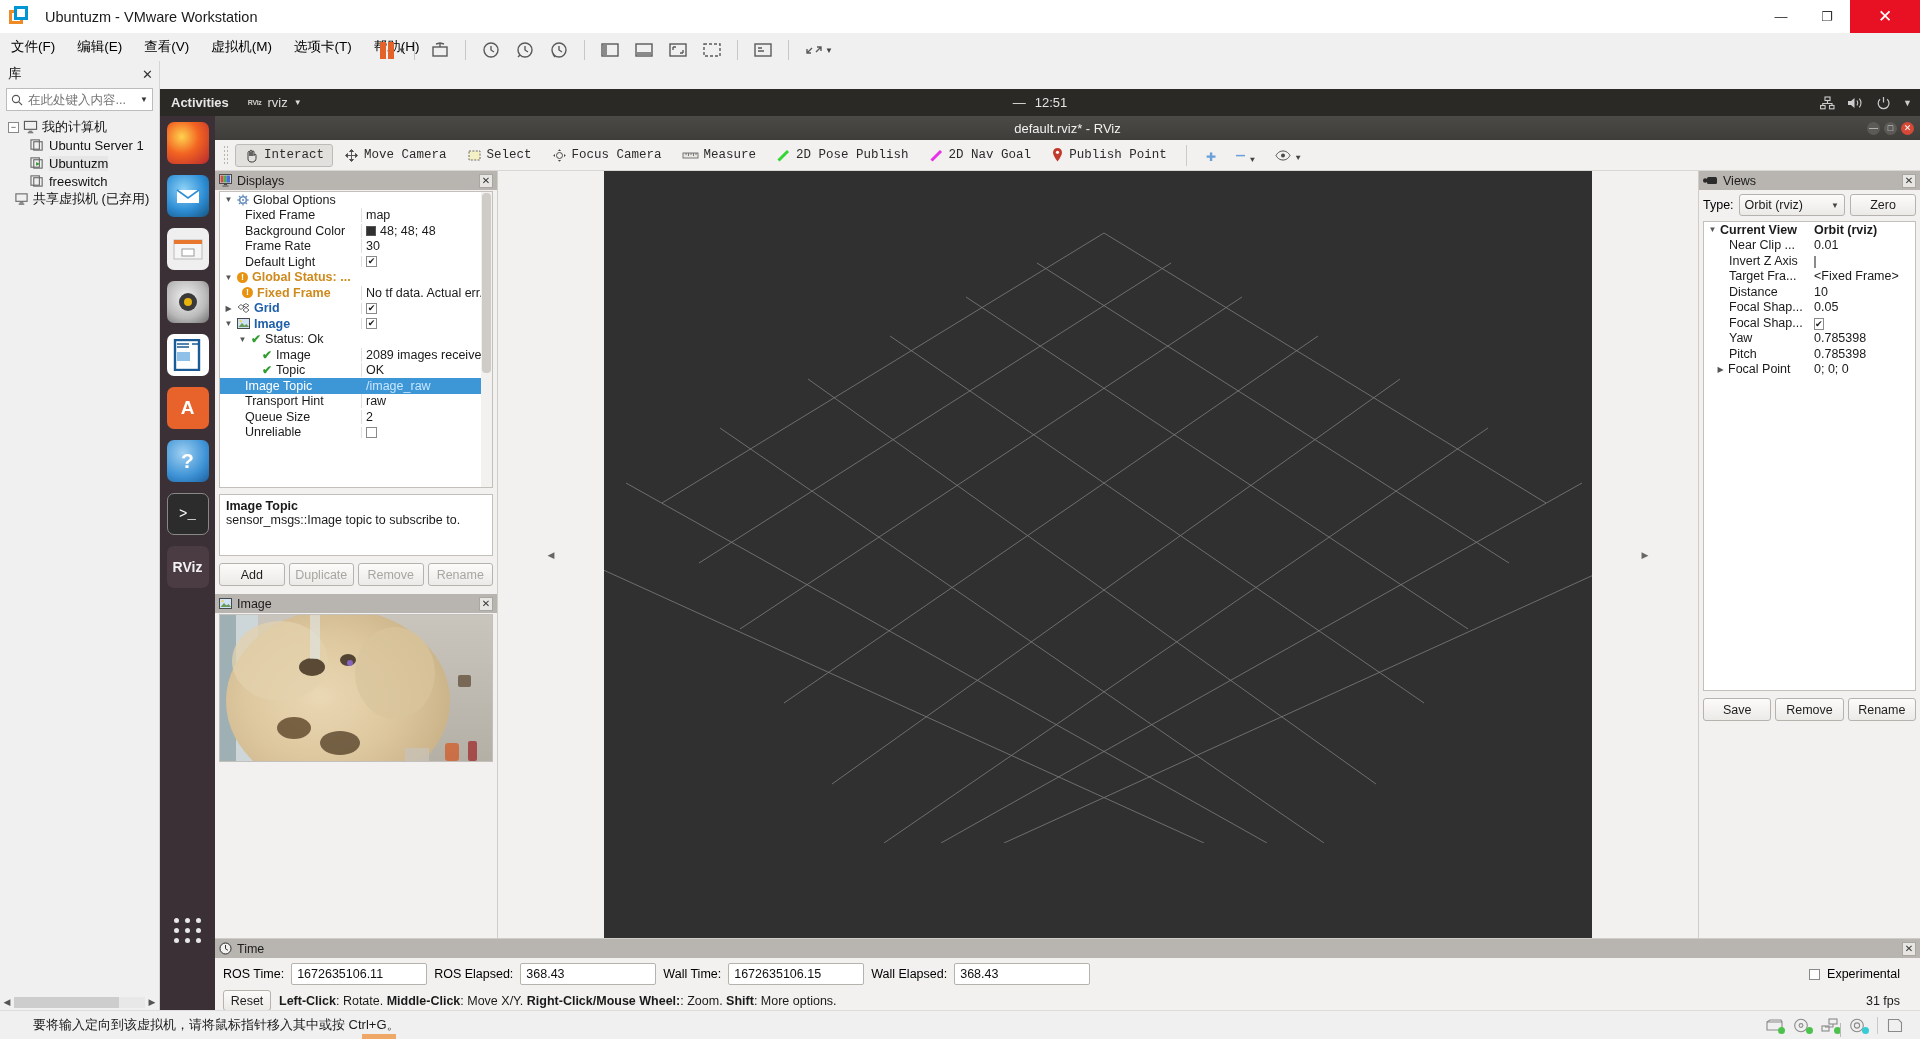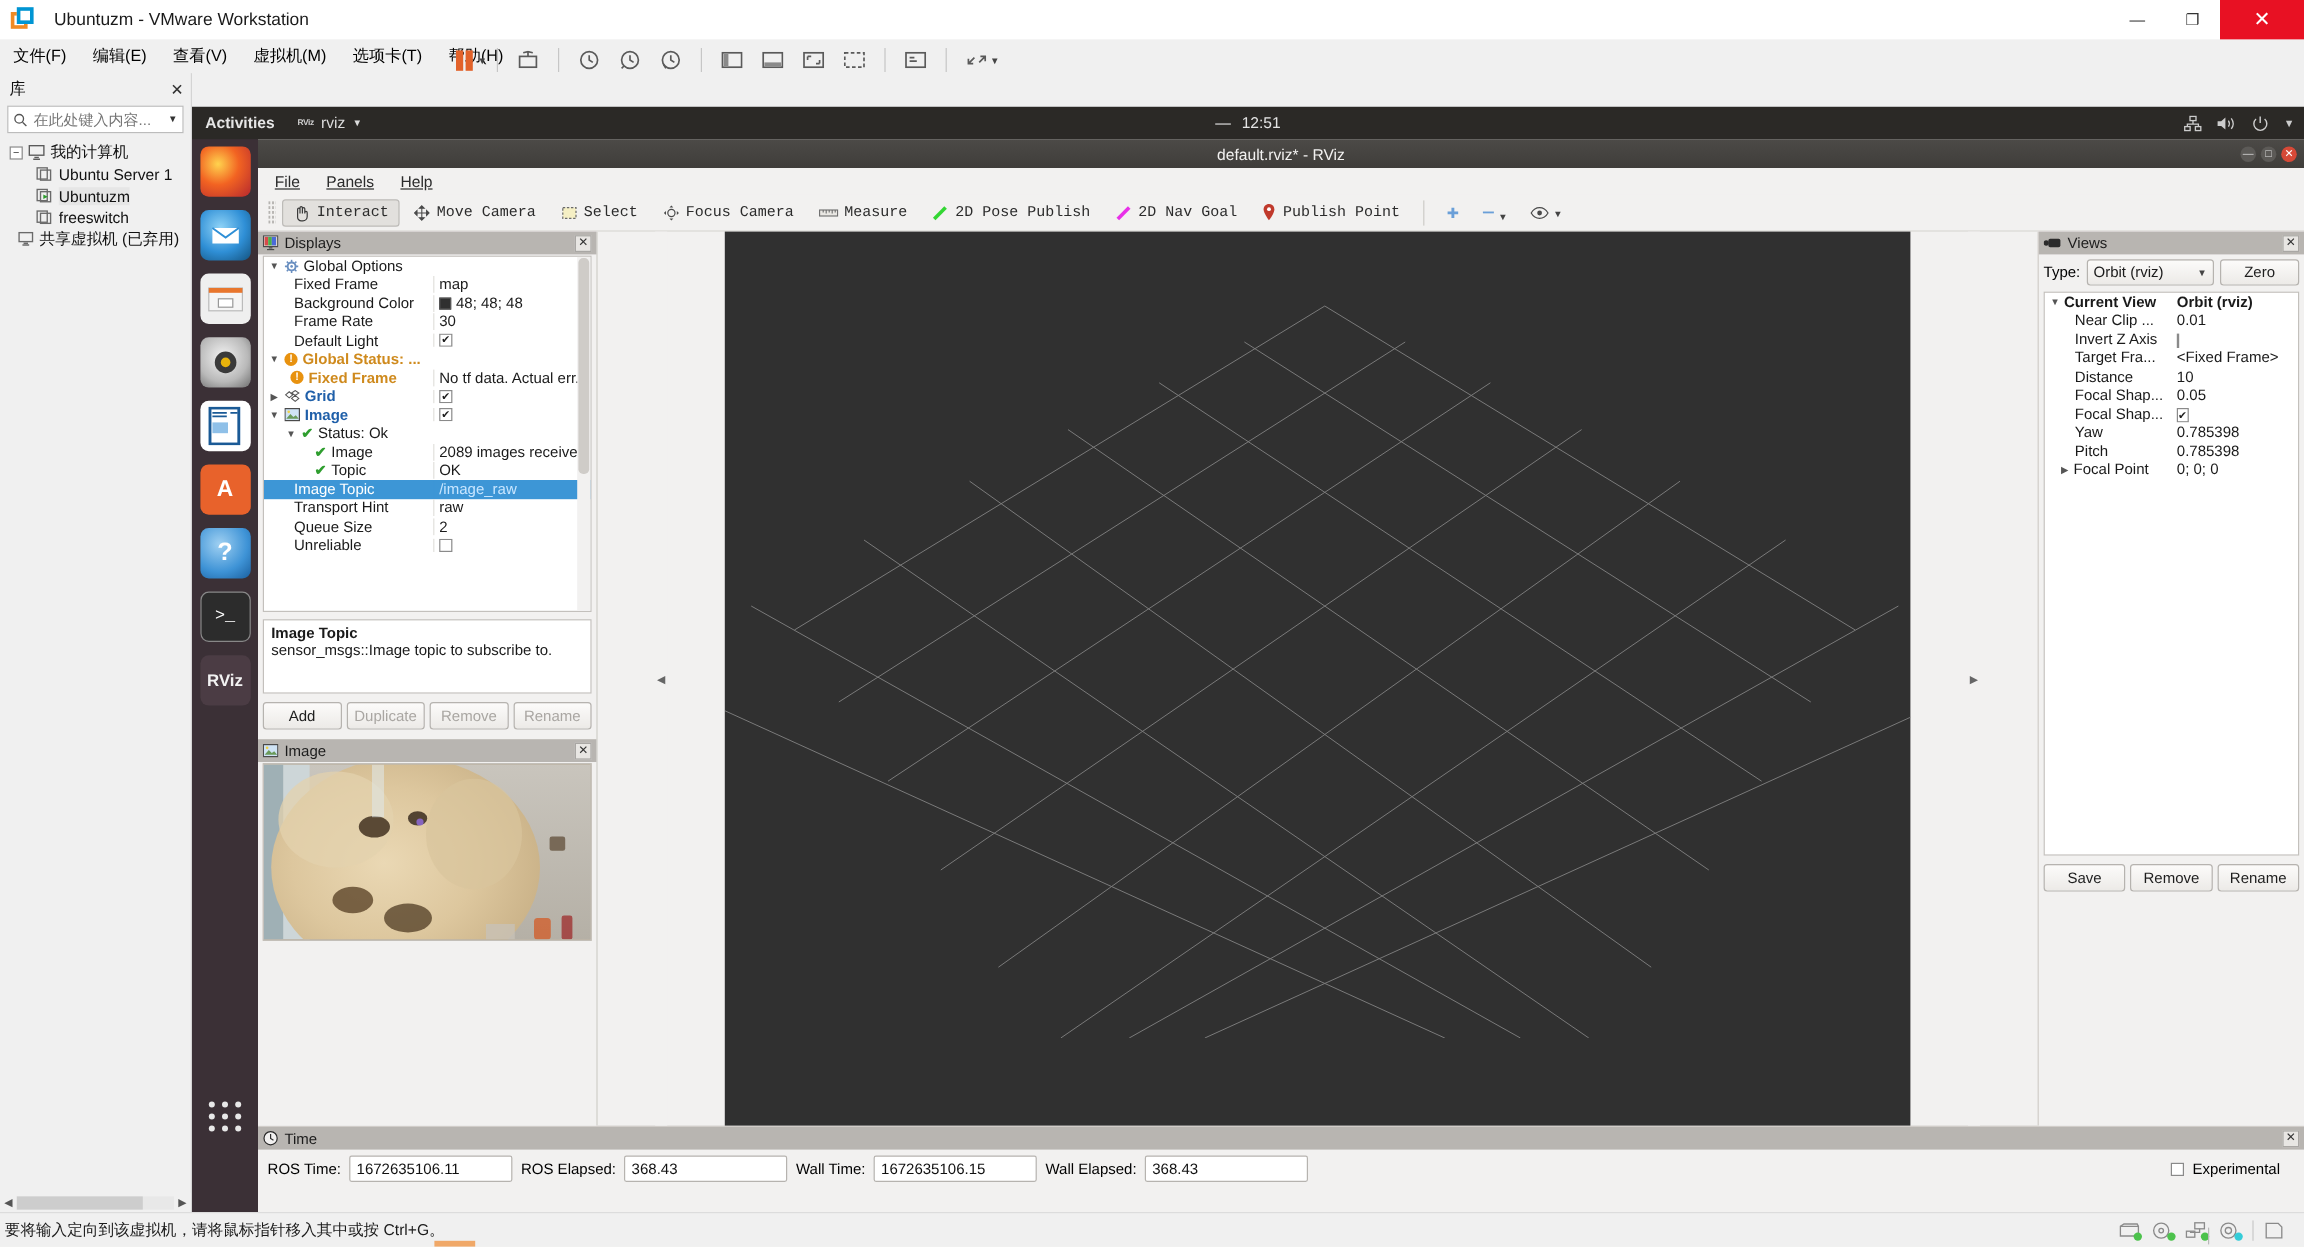--- a/index.html
+++ b/index.html
@@ -230,21 +230,21 @@
   .time-fields { display: flex; align-items: center; gap: 7px; padding: 5px 8px 0 8px; font-size: 12.5px; }
   .tfield { height: 22px; background: #fff; border: 1px solid #b6b3af; border-radius: 2px;
     display: flex; align-items: center; padding: 0 5px; font-size: 12.5px; color: #111; }
   .time-hint { display: flex; align-items: center; gap: 8px; padding: 5px 8px 0 8px; font-size: 12.5px; color: #1a1a1a; }
   .time-hint b { font-weight: bold; }
 
   
   .vm-statusbar {
     position: absolute; left: 0; bottom: 0; width: 1920px; height: 29px;
     background: #f0f0f0; border-top: 1px solid #dcdcdc;
-    display: flex; align-items: center; font-size: 13px; color: #1a1a1a;
+    display: flex; align-items: center; font-size: 13px; color: #1a1a1a; padding-left: 29px;
   }
   .sb-text { margin-left: 4px; }
   .sb-icons { margin-left: auto; display: flex; align-items: center; gap: 9px; padding-right: 14px; }
   .sb-ico { position: relative; width: 19px; height: 15px; }
   .sb-dot { position: absolute; right: -1px; bottom: -1px; width: 7px; height: 7px; border-radius: 50%; }
   .sb-sep { width: 1px; height: 17px; background: #c9c9c9; }
   .orange-strip { position: absolute; left: 362px; bottom: 0; width: 34px; height: 5px; background: #f0a868; }
   .scroll-hint { position: absolute; right: 79px; bottom: 2px; width: 1px; height: 14px; background: #b9b9b9; }
 
   
@@ -541,25 +541,20 @@
 
       <div class="rviz-titlebar">
         <span>default.rviz* - RViz</span>
         <div class="rviz-tb-btns">
           <div class="rtb">—</div>
           <div class="rtb">□</div>
           <div class="rtb cl">✕</div>
         </div>
       </div>
 
-      <div class="rviz-menubar">
-        <span><u>File</u></span>
-        <span><u>Panels</u></span>
-        <span><u>Help</u></span>
-      </div>
 
       <div class="rviz-toolbar">
         <div class="grip"></div>
         <div class="tool active">
           <svg width="15" height="15" viewBox="0 0 15 15">
             <path d="M4 9V4.5a1 1 0 012 0V8M6 8V3.2a1 1 0 012 0V8M8 8V4a1 1 0 012 0v4M10 7.2a1 1 0 012 0v3.3c0 2-1.6 3.5-3.6 3.5H7c-1.6 0-3-1.3-3-3V9" fill="none" stroke="#3a3a3a" stroke-width="1"></path>
           </svg>
           <span>Interact</span>
         </div>
         <div class="tool">
@@ -1009,20 +1004,28 @@
               <span>1672635106.15</span>
             </div>
           <span>Wall Elapsed:</span>
           <div class="tfield" style="width:136px">
               <span>368.43</span>
             </div>
           <span style="flex:1"></span>
           <span class="chk"></span>
           <span style="margin-right:12px">Experimental</span>
         </div>
+        <div class="time-hint">
+          <div class="gbtn" style="flex:0 0 48px;height:21px">Reset</div>
+          <div>
+            <b>Left-Click</b><span>: Rotate.  </span><b>Middle-Click</b><span>: Move X/Y.  </span><b>Right-Click/Mouse Wheel:</b><span>: Zoom.  </span><b>Shift</b><span>: More options.</span>
+          </div>
+          <span style="flex:1"></span>
+          <span style="margin-right:12px">31 fps</span>
+        </div>
       </div>
     </div>
   </div>
 
   <div class="vm-statusbar">
     <span class="sb-text">要将输入定向到该虚拟机，请将鼠标指针移入其中或按 Ctrl+G。</span>
     <div class="sb-icons">
       <div class="sb-ico">
         <svg width="19" height="15" viewBox="0 0 19 15">
             <path d="M2 4h15v8H2z" fill="none" stroke="#8a8a8a" stroke-width="1.1"></path>

